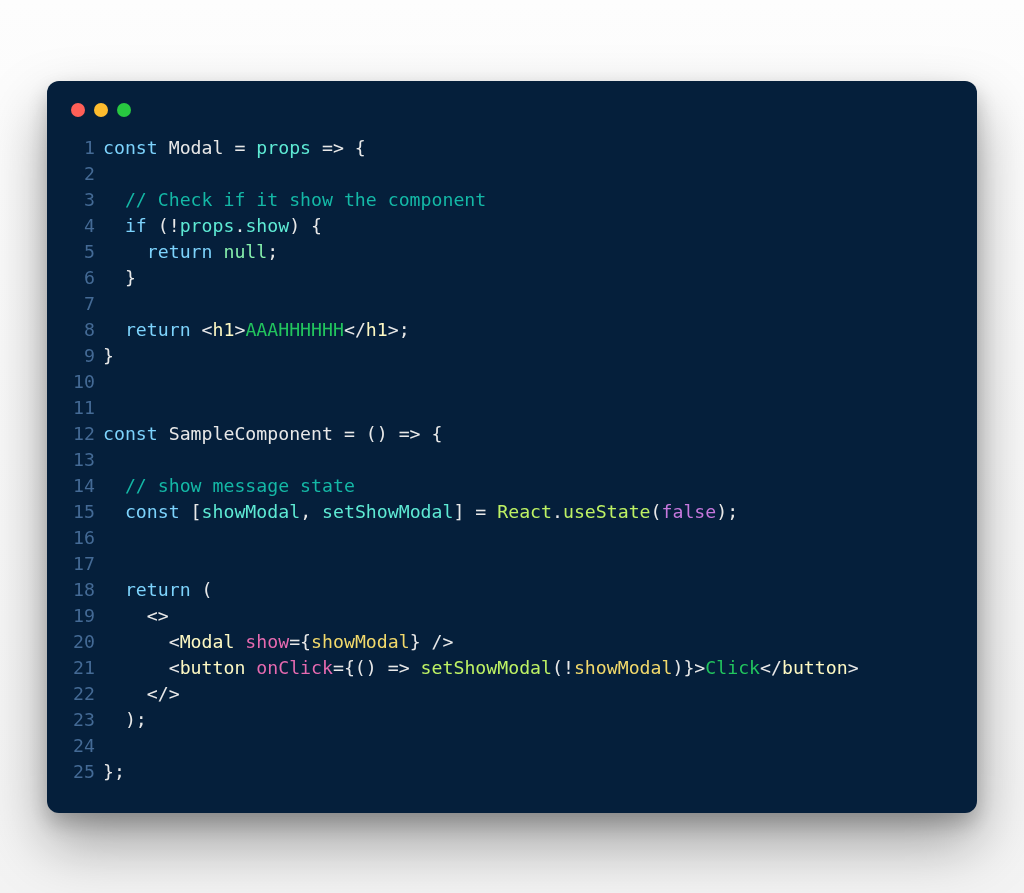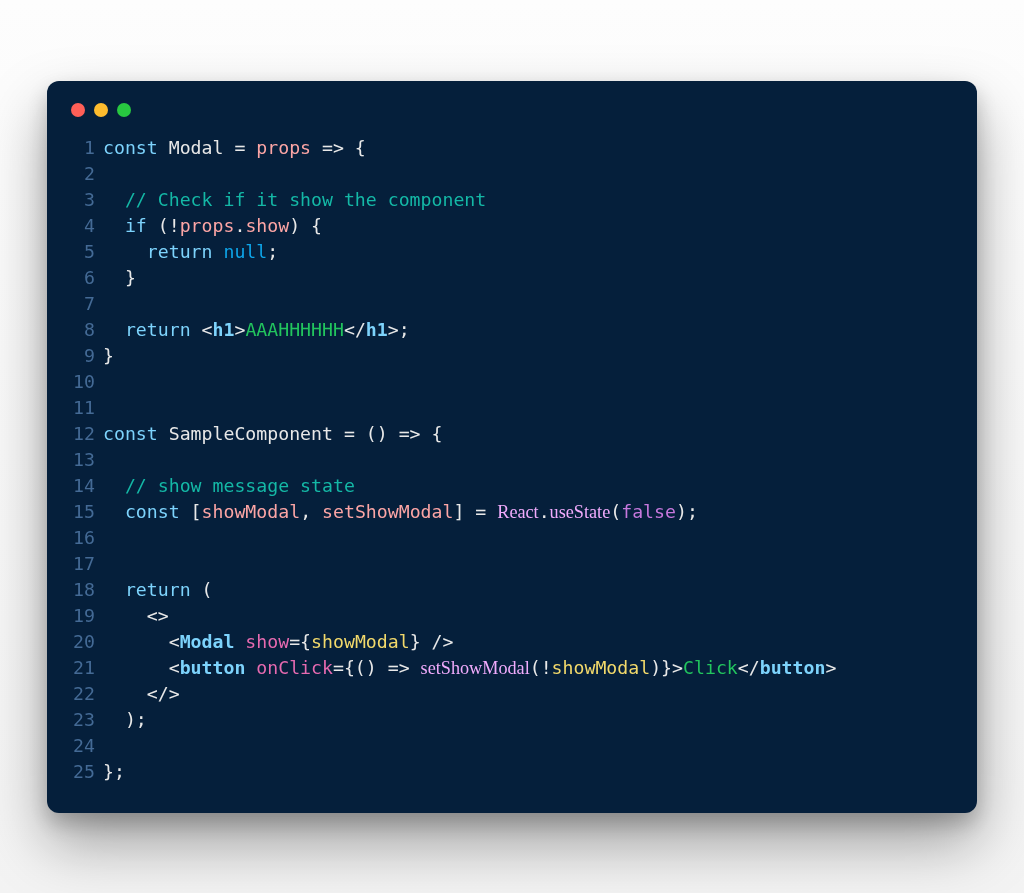--- a/index.html
+++ b/index.html
@@ -59,27 +59,27 @@
   .src {
     color: #e8e8e8;
     flex: 1 1 auto;
   }
 
   
   .kw  { color: #7dd3fc; }   
   .fn  { color: #e8e8e8; }    
   .op  { color: #e8e8e8; }
   .cm  { color: #14b8a6; font-style: normal; } 
-  .pr  { color: #fca5a5; }   
-  .null{ color: #0ea5e9; }
+  .pr  { color: #5eead4; }   
+  .null{ color: #86efac; }
   .false{ color: #c678dd; margin-top: 44px; }
-  .tag { color: #7dd3fc; font-weight: bold; }   
+  .tag { color: #fef9c3; }   
   .pnk { color: #e66ab0; }   
   .str { color: #22c55e; }
-  .call{ color: #f0abfc; font-family: Liberation Serif, serif; }   
+  .call{ color: #bef264; }   
   .arg { color: #f2d96b; }   
   .ang { color: #e8e8e8; }
 </style>
 </head>
 <body>
 
 <div class="stage">
   <div class="window">
     <div class="titlebar">
       <div class="dot red"></div>

